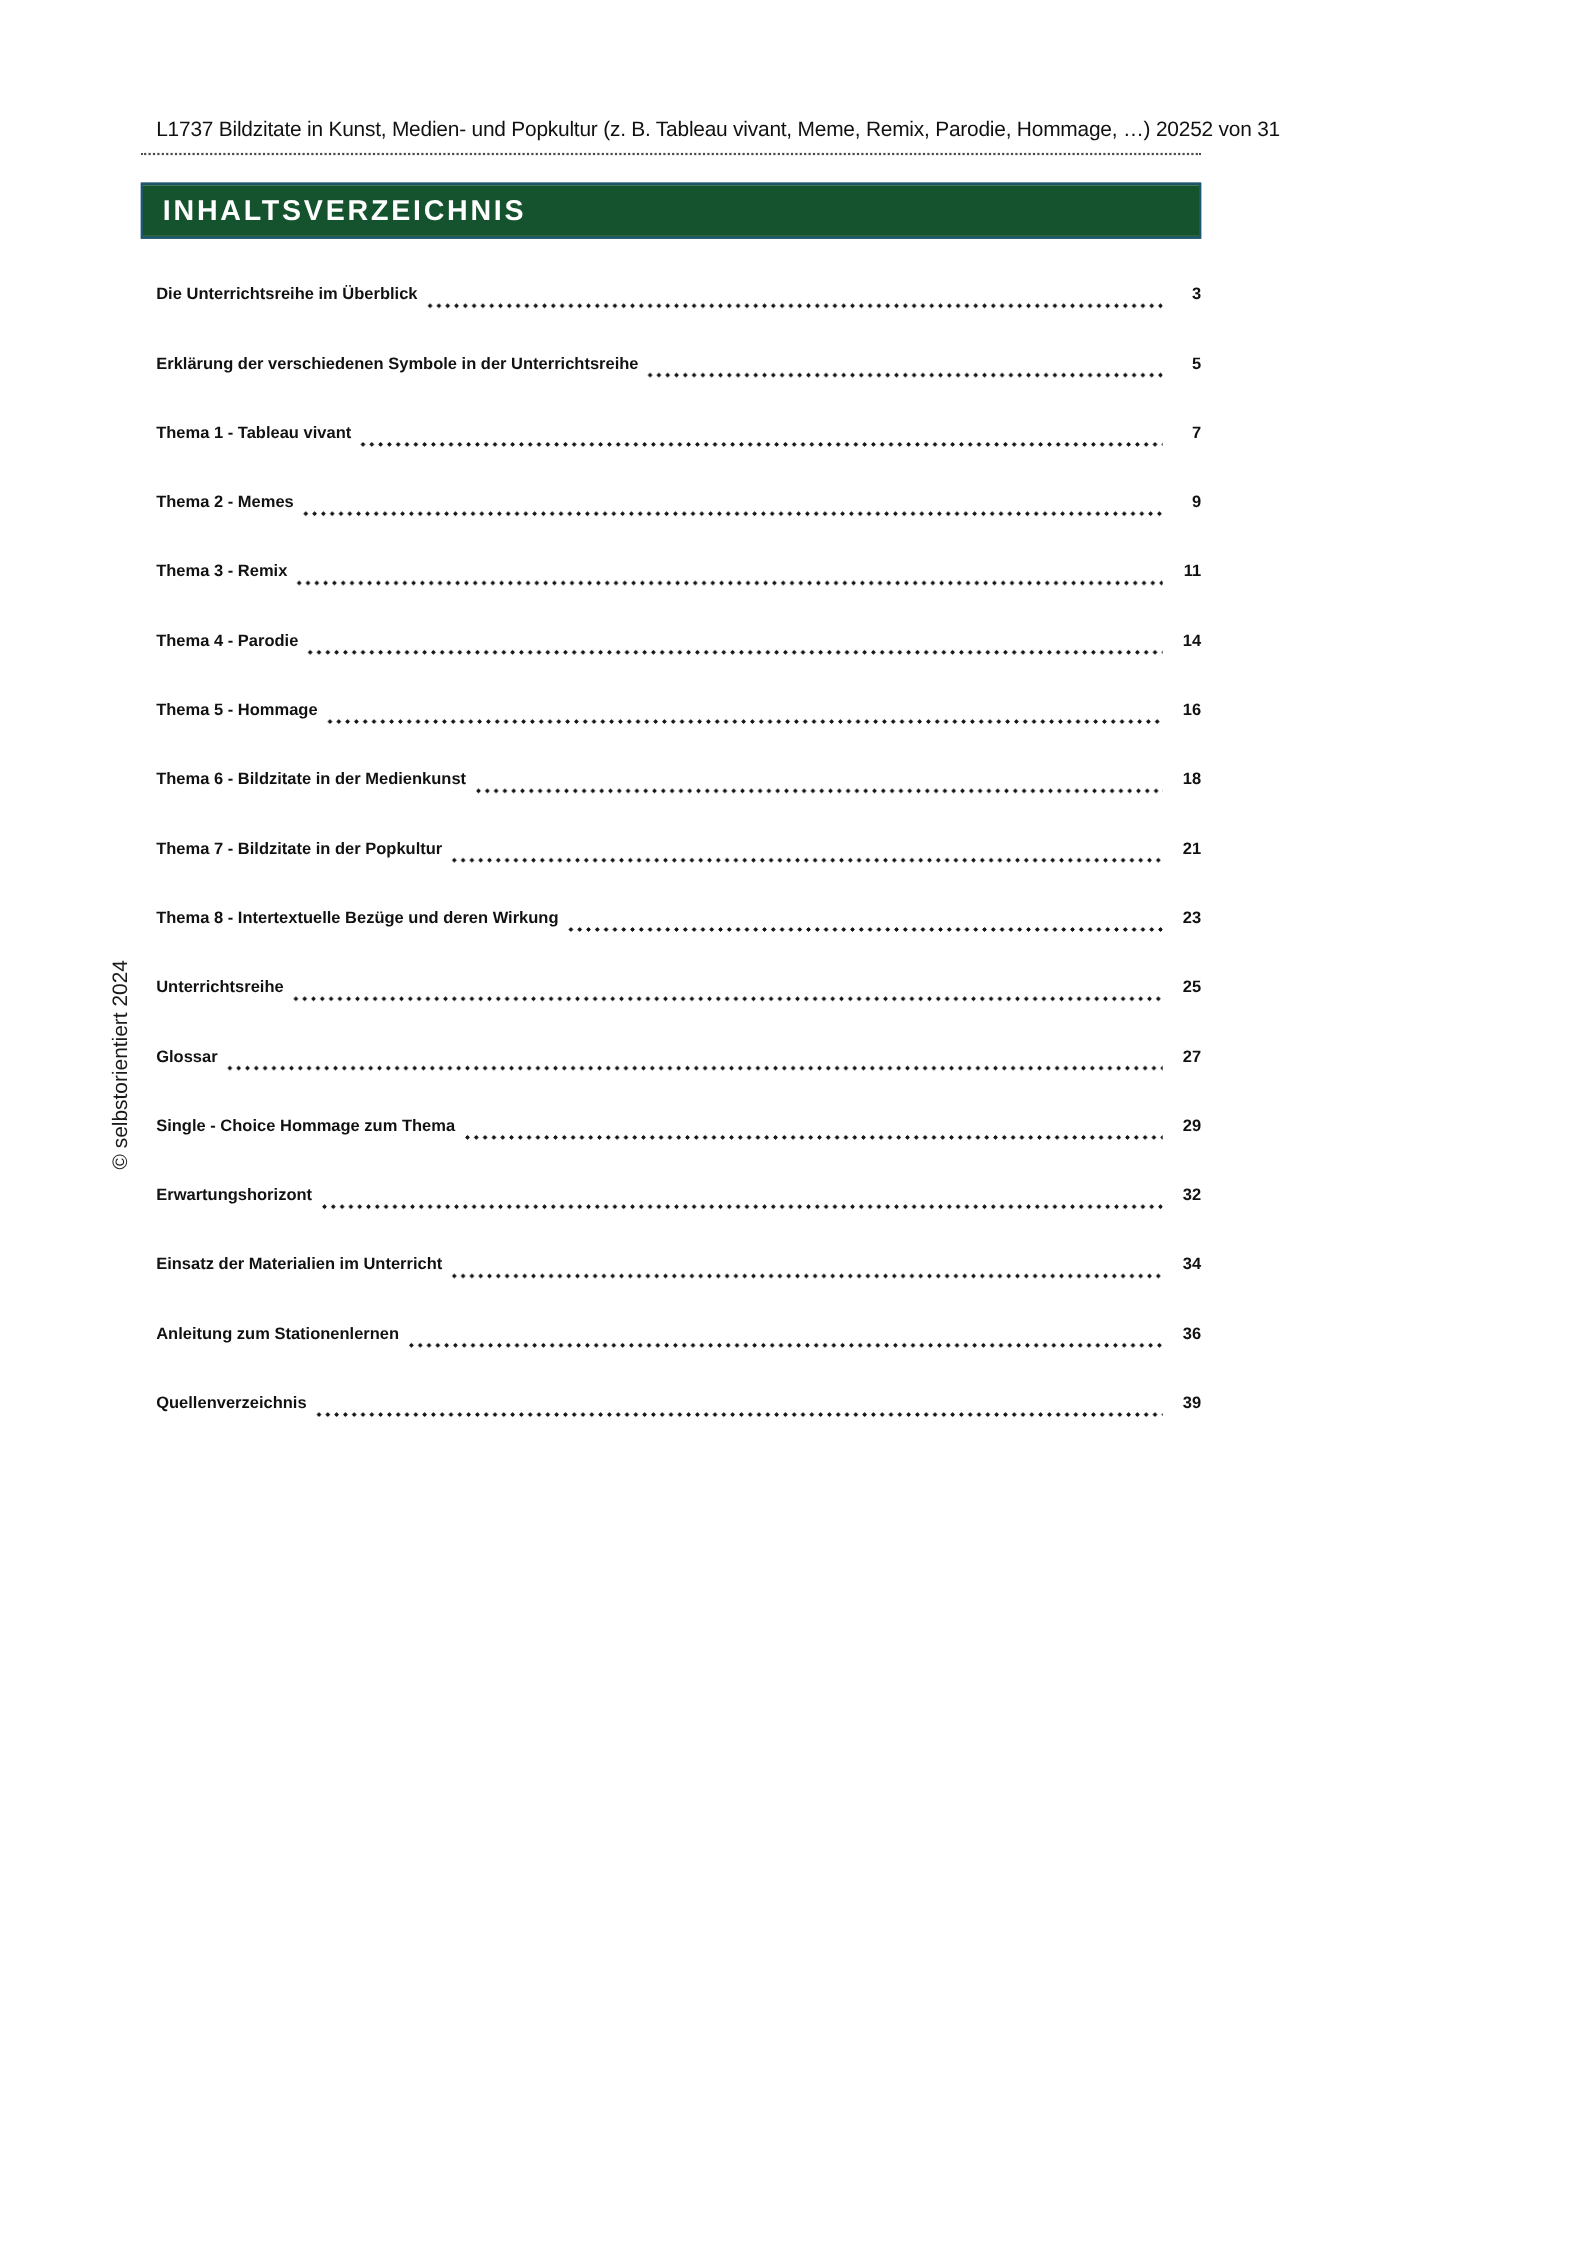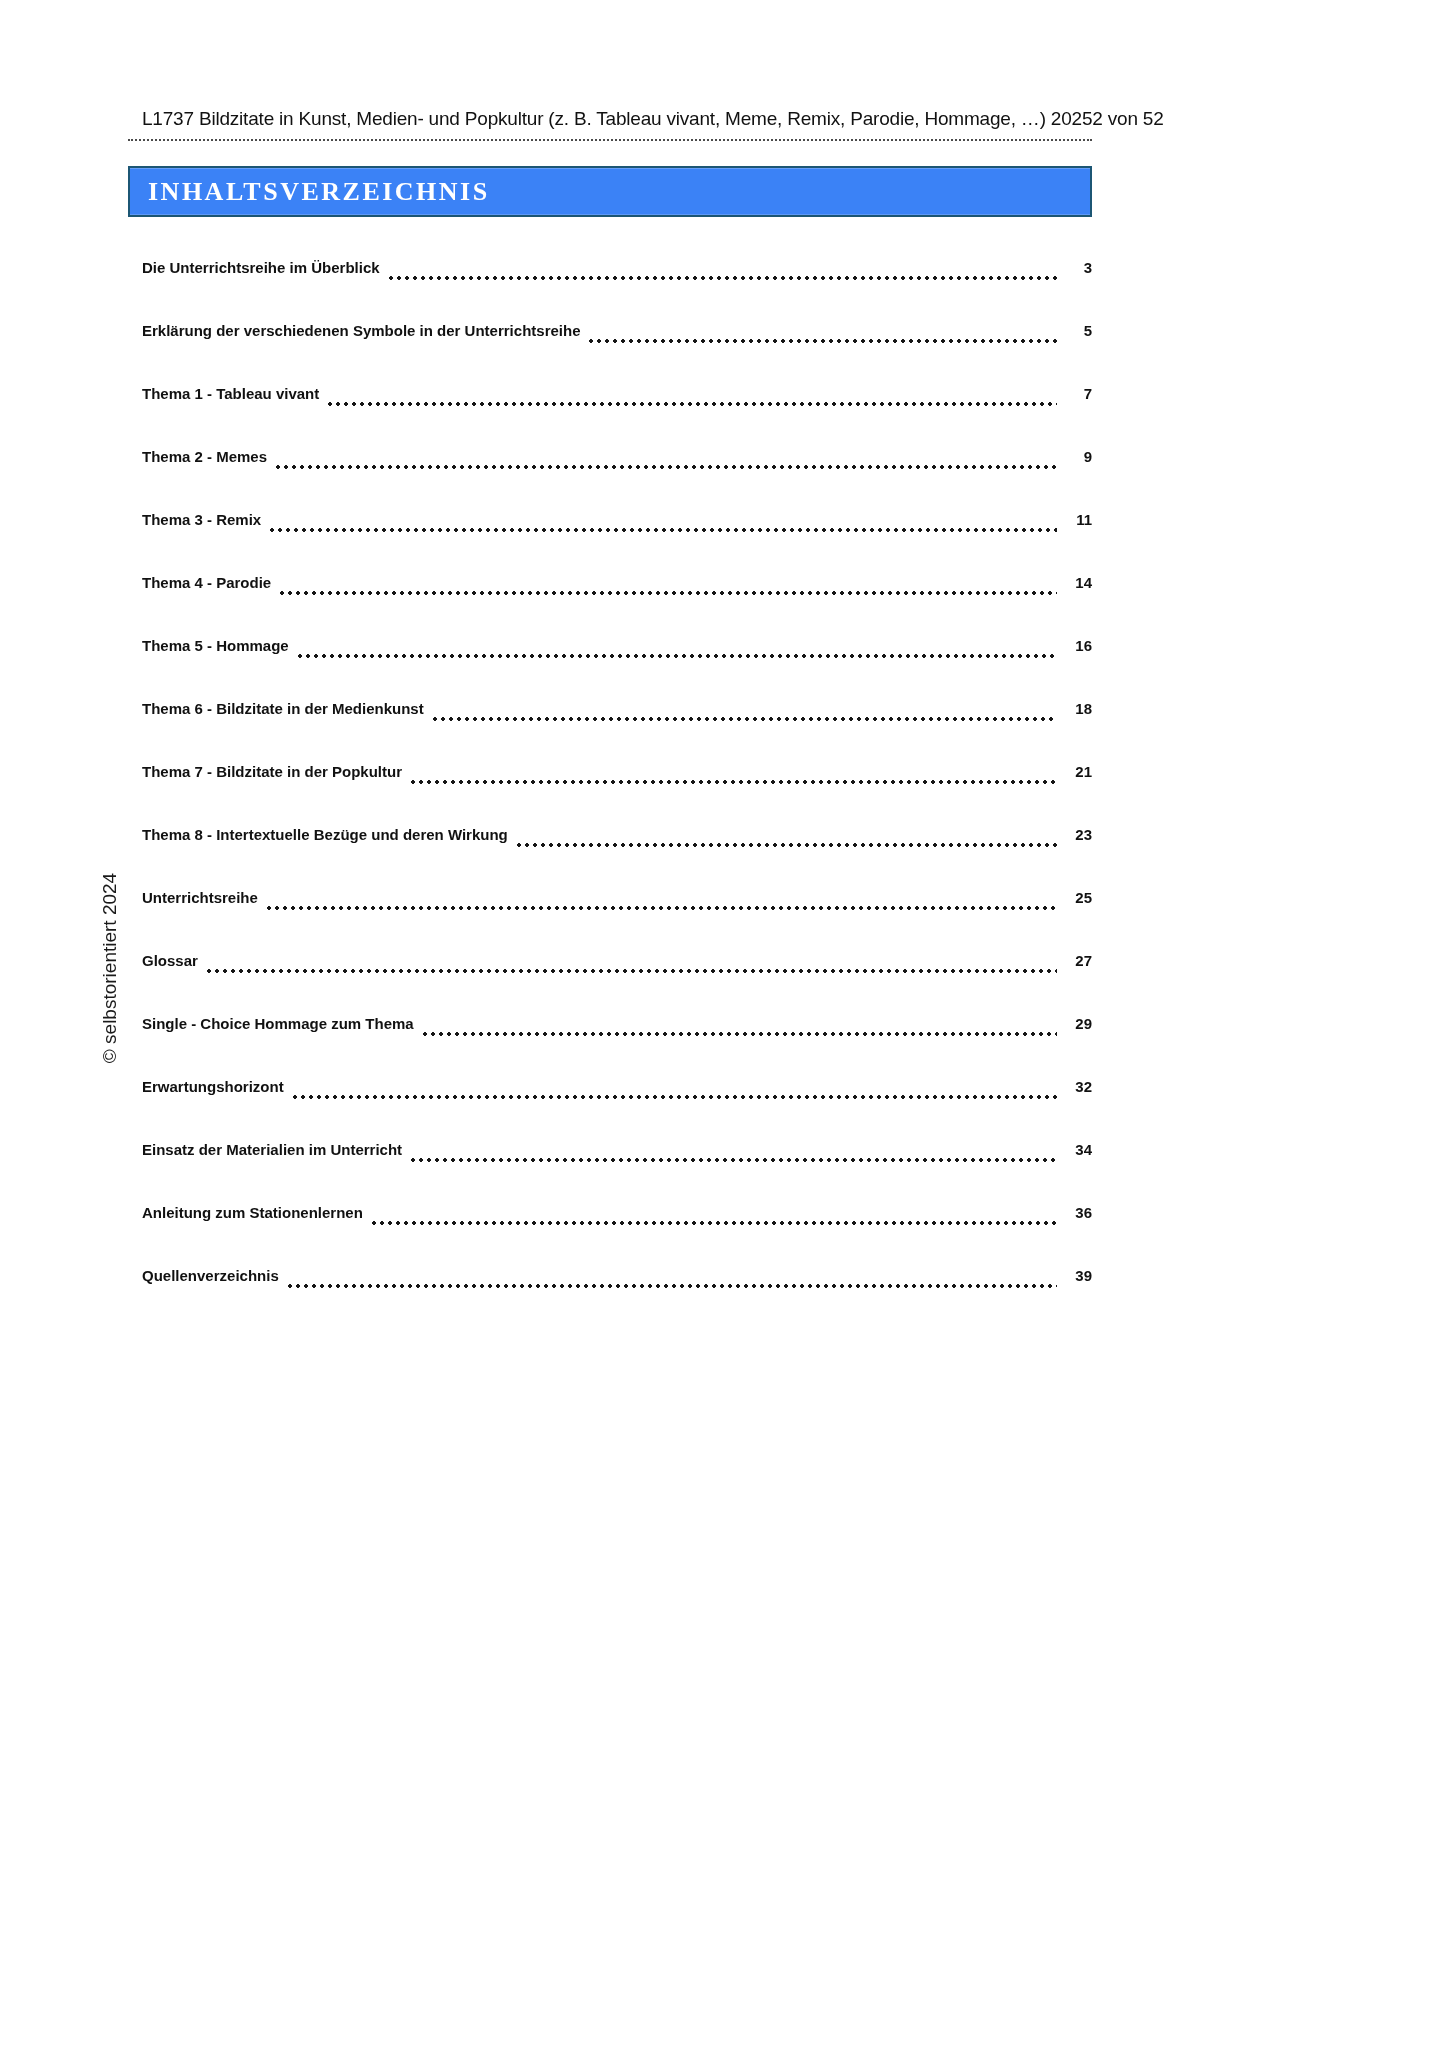--- a/index.html
+++ b/index.html
@@ -105,26 +105,26 @@
   }
 </style>
 </head>
 <body>
 
 <div class="page">
 
   <div class="running-head">
     <div class="running-head-row">
       <span class="running-head-title">L1737 Bildzitate in Kunst, Medien- und Popkultur (z. B. Tableau vivant, Meme, Remix, Parodie, Hommage, …) 2025</span>
-      <span class="running-head-page">2 von 52</span>
+      <span class="running-head-page">2 von 31</span>
     </div>
     <div class="running-head-rule"></div>
   </div>
 
-  <div class="toc-banner" style="background-color: #3b82f6; font-family: Liberation Serif, serif;">
+  <div class="toc-banner" style="background-color: #14532d;">
     <span class="toc-banner-label">INHALTSVERZEICHNIS</span>
   </div>
 
   <div class="toc-list">
     <div class="toc-row">
       <span class="toc-label">Die Unterrichtsreihe im Überblick</span>
       <span class="toc-leader"></span>
       <span class="toc-page">3</span>
     </div>
     <div class="toc-row">

